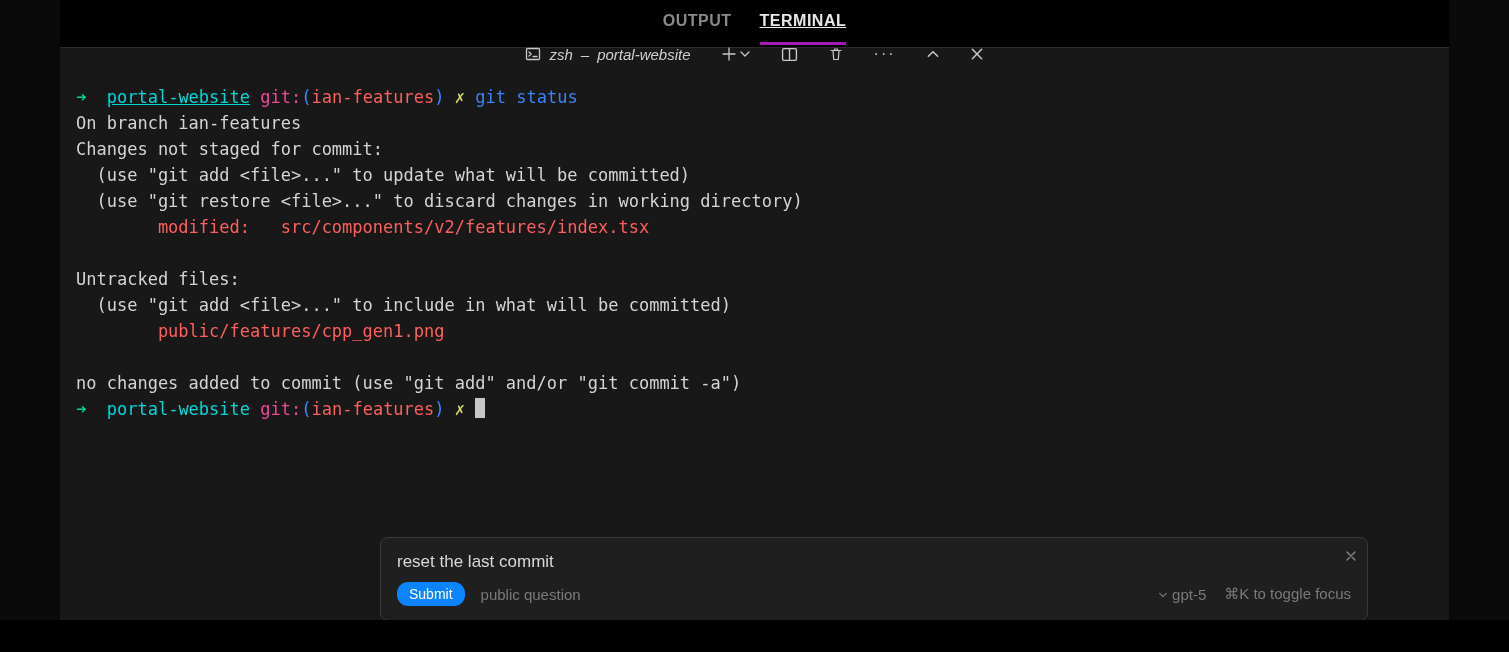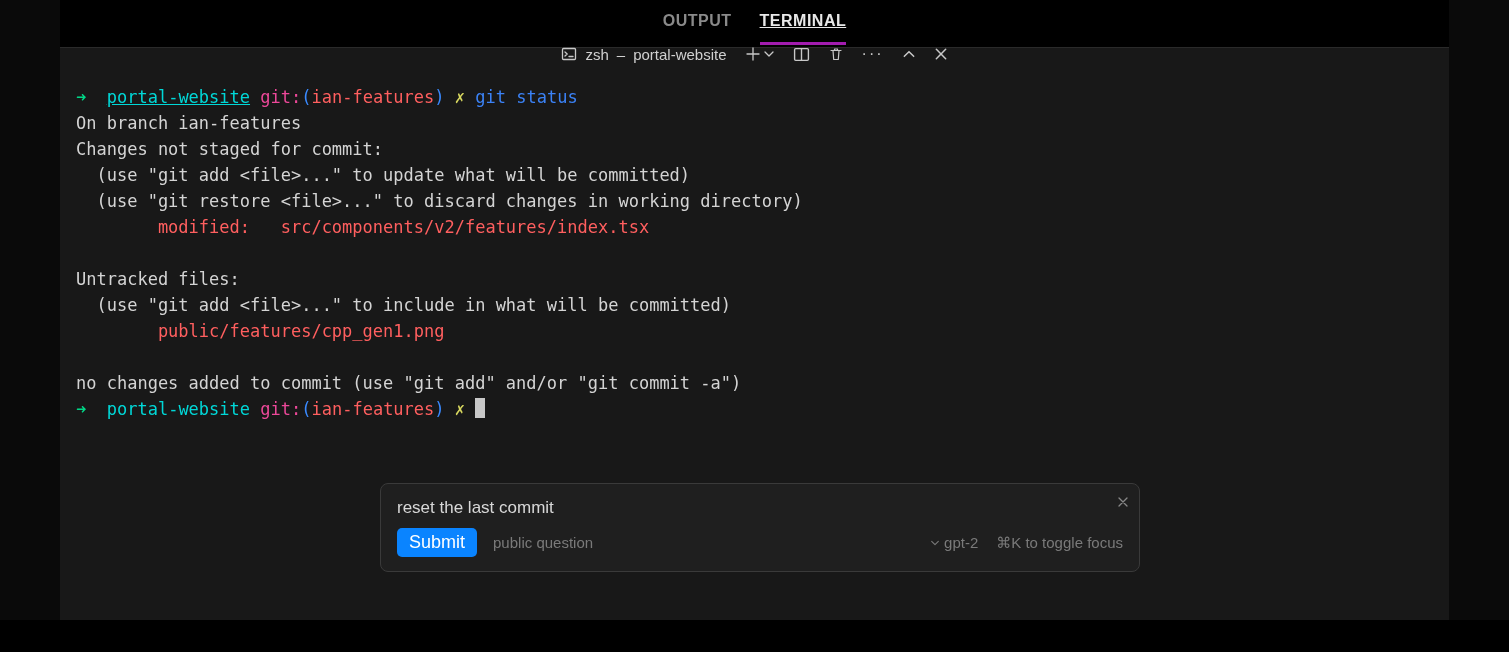--- a/index.html
+++ b/index.html
@@ -32,21 +32,21 @@
     .tab {
       color: #8a8a8a;
       font-weight: 600;
       font-size: 16px;
       letter-spacing: 0.5px;
       cursor: pointer;
       padding: 12px 0;
     }
     .tab.active { color: #e8e8e8; border-bottom: 3px solid #a21caf; text-decoration: underline; }
     .spacer { flex: 1; }
-    .right-controls { display: flex; align-items: center; gap: 18px; color: #c8c8c8; }
+    .right-controls { display: flex; align-items: center; gap: 30px; color: #c8c8c8; font-style: italic; }
     .term-label { display: flex; align-items: center; gap: 8px; font-size: 15px; color: #d0d0d0; }
     .icon { display: inline-flex; align-items: center; justify-content: center; }
     .icon svg { display: block; }
     .newterm { display: flex; align-items: center; gap: 2px; }
     .terminal-body {
       font-family: "SF Mono", Menlo, Consolas, monospace;
       font-size: 17px;
       line-height: 26px;
       padding: 10px 16px;
       color: #d4d4d4;
@@ -65,22 +65,22 @@
     .cursor-block {
       background: #c8c8c8;
       display: inline-block;
       width: 10px;
       height: 20px;
       vertical-align: -3px;
     }
     .ai-box {
       position: absolute;
       left: 320px;
-      top: 483px;
-      width: 760px;
+      top: 537px;
+      width: 988px;
       background: #1f1f1f;
       border: 1px solid #3a3a3a;
       border-radius: 8px;
       padding: 14px 16px;
       color: #d0d0d0;
     }
     .ai-input {
       background: transparent;
       border: none;
       color: #d8d8d8;
@@ -92,23 +92,23 @@
     .ai-row {
       display: flex;
       align-items: center;
       margin-top: 10px;
       gap: 16px;
     }
     .submit-btn {
       background: #0a84ff;
       color: #fff;
       border: none;
-      border-radius: 5px;
+      border-radius: 11px;
       padding: 4px 12px;
-      font-size: 18px;
+      font-size: 14px;
       cursor: pointer;
     }
     .muted { color: #7a7a7a; font-size: 15px; }
     .ai-right { margin-left: auto; display: flex; align-items: center; gap: 18px; }
     .close-x {
       position: absolute;
       right: 10px;
       top: 10px;
       color: #888;
       cursor: pointer;
@@ -207,21 +207,21 @@
     <input class="ai-input" value="reset the last commit" style="">
     <div class="ai-row">
       <button class="submit-btn">Submit</button>
       <span class="muted">public question</span>
       <div class="ai-right">
         <span class="muted">
           <span class="icon" style="margin-right:4px">
             <svg width="10" height="10" viewBox="0 0 12 12" stroke="#7a7a7a" stroke-width="1.3" fill="none">
                 <path d="M2 4l4 4 4-4" stroke-linecap="round" stroke-linejoin="round"></path>
               </svg>
-          </span><span>gpt-2</span>
+          </span><span>gpt-5</span>
         </span>
         <span class="muted">⌘K to toggle focus</span>
       </div>
     </div>
   </div>
 
 </div>
 
 <div class="bottom-strip"></div>
 

